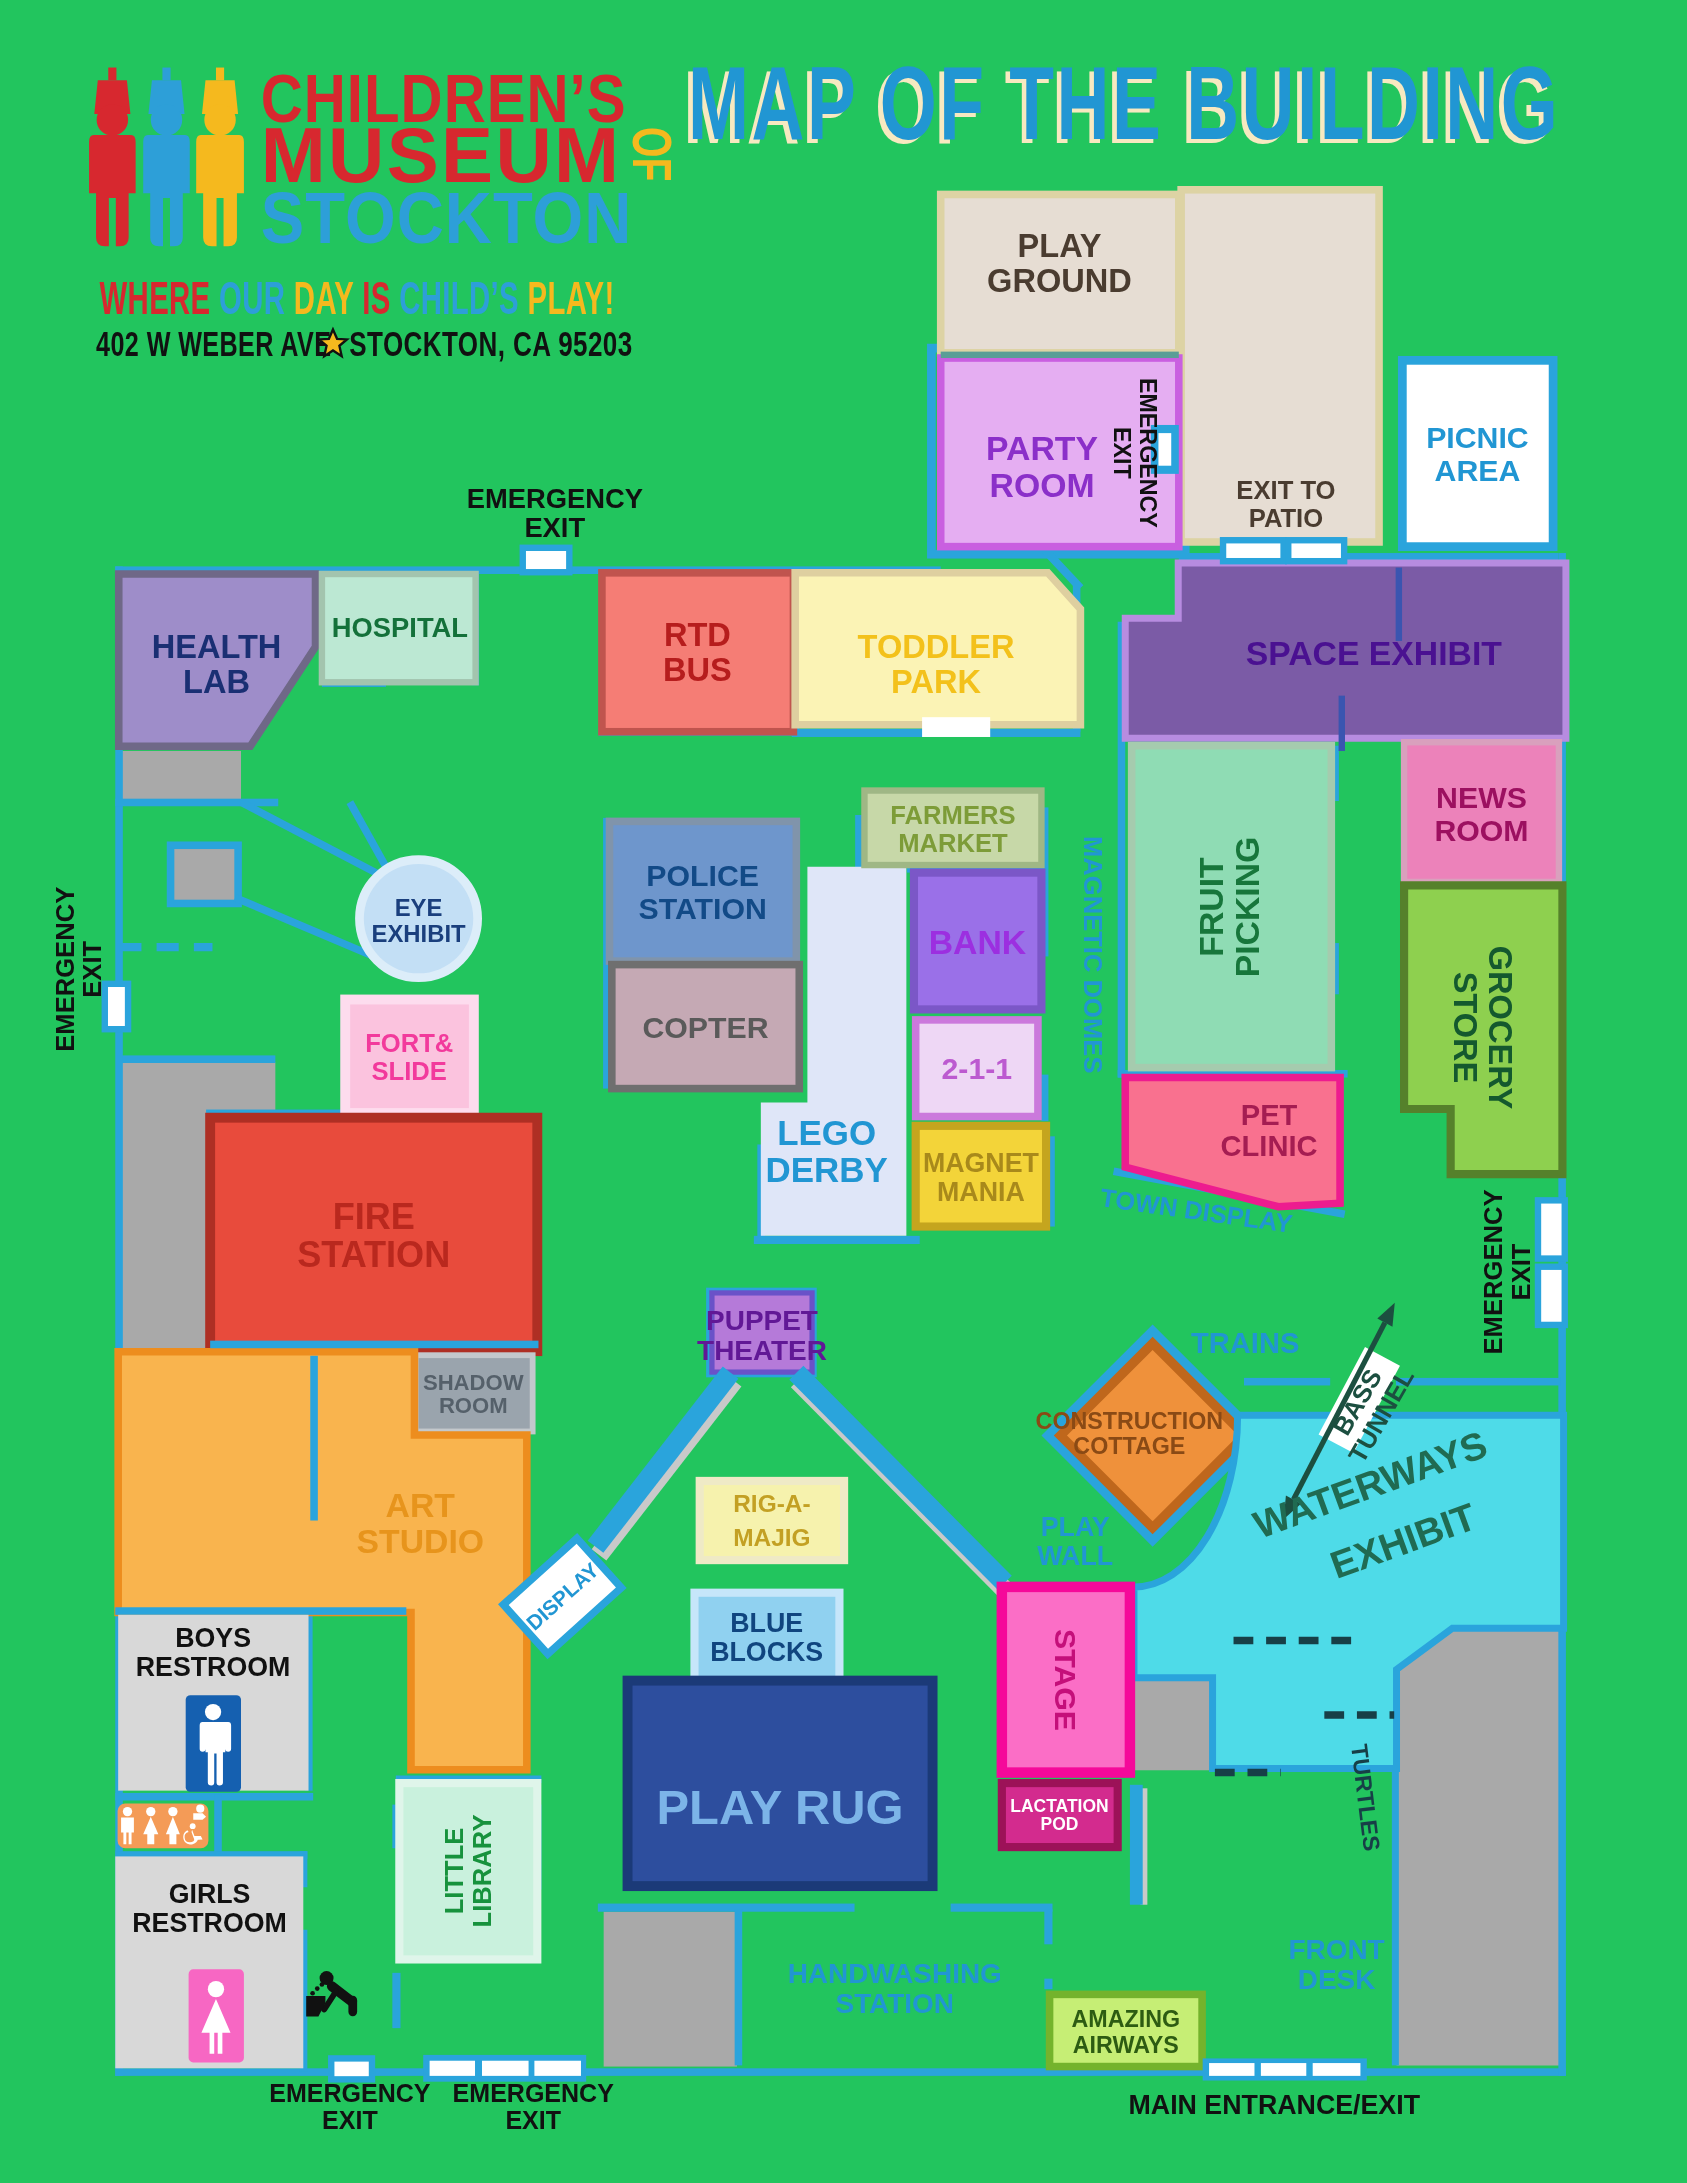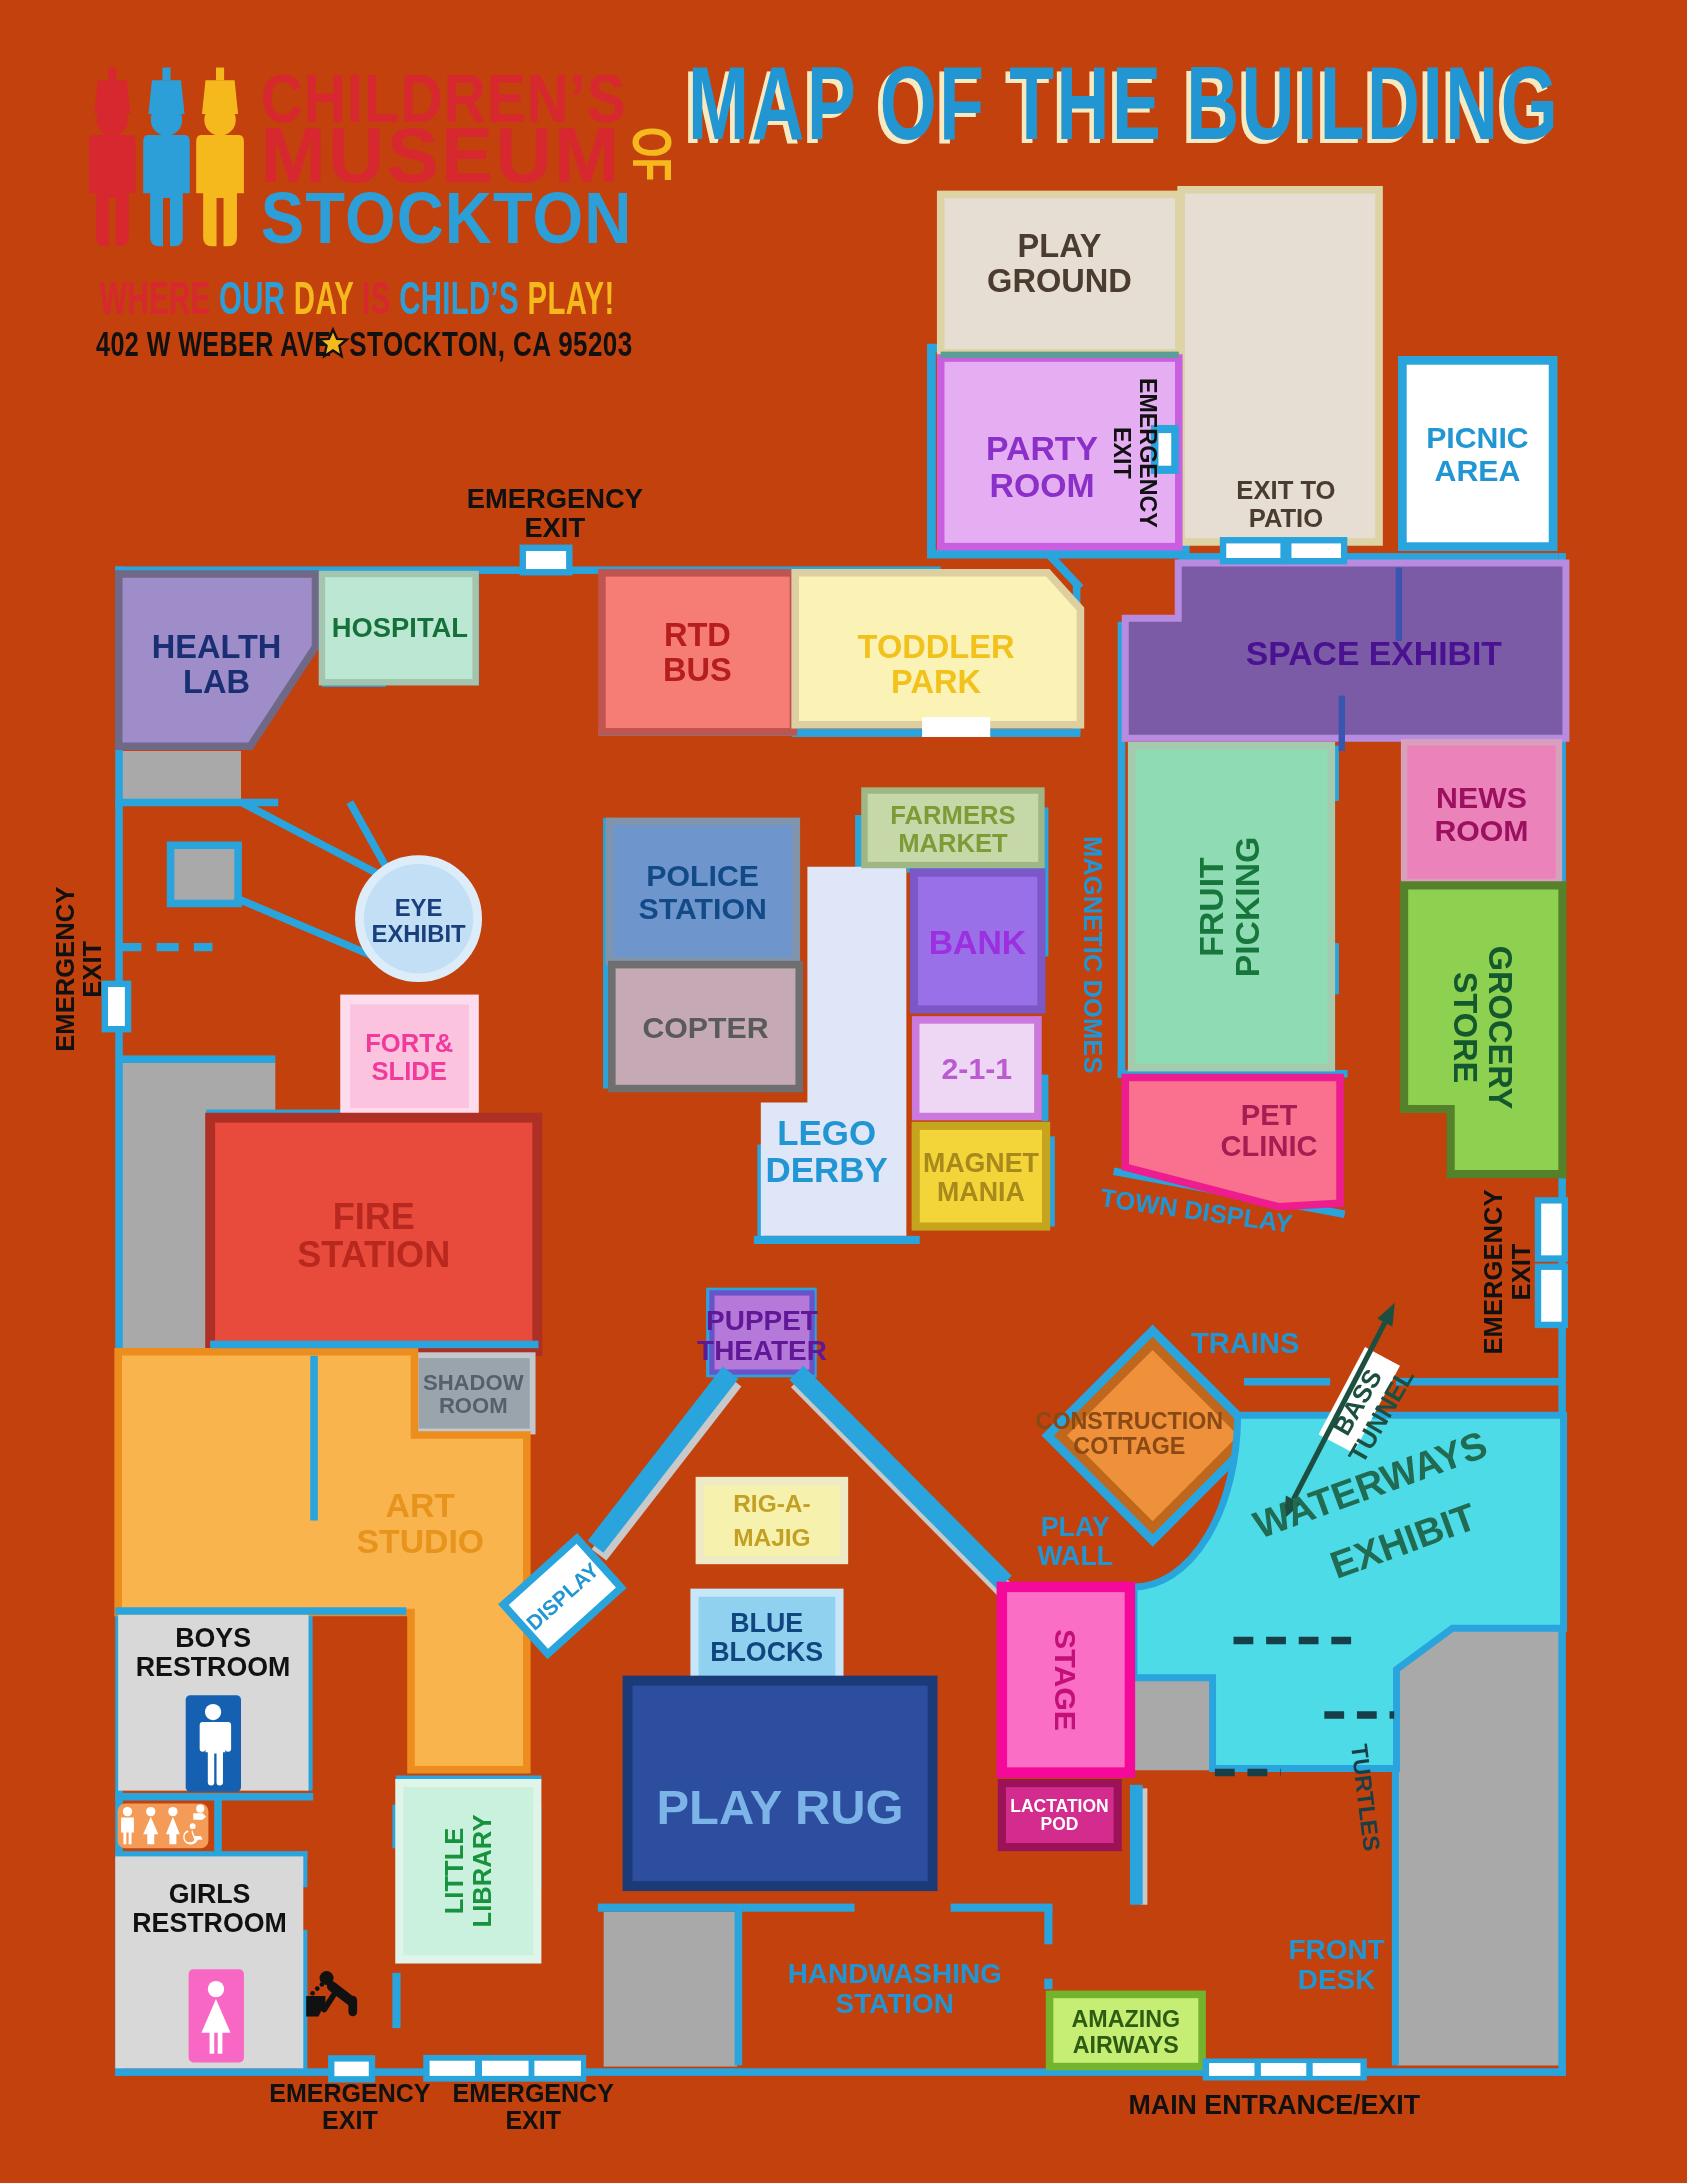--- a/index.html
+++ b/index.html
@@ -1,16 +1,16 @@
 <!DOCTYPE html>
 <html style="font-size:9.3px"><head>
 <meta charset="utf-8">
 <style>
 html,body{margin:0;padding:0;background:#fff;}
-#page{position:relative;width:1687px;height:2183px;background:#c2410c;overflow:hidden;}
+#page{position:relative;width:1687px;height:2183px;background:#22c55e;overflow:hidden;}
 svg{position:absolute;top:0;left:0;}
 text{font-family:"Liberation Sans",sans-serif;font-weight:bold;}
 .t{text-anchor:middle;}
 </style>
 </head>
 <body>
 <div id="page">
 <svg width="1687" height="2183" viewBox="0 0 2898 3750">
 
 <rect x="186.0" y="116" width="14" height="22" fill="#d7282f"></rect>

